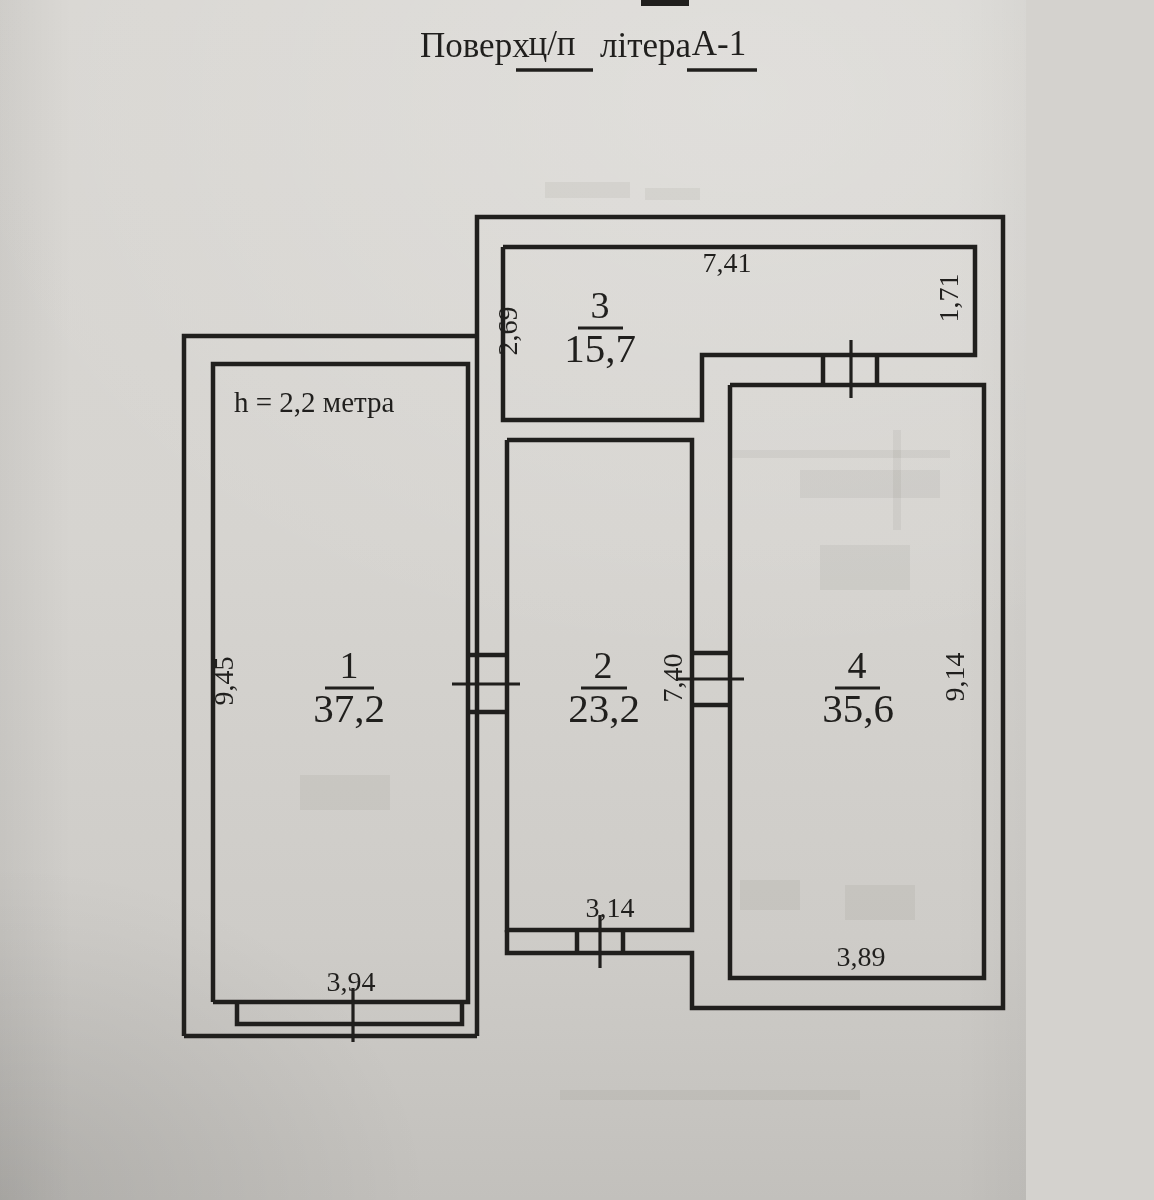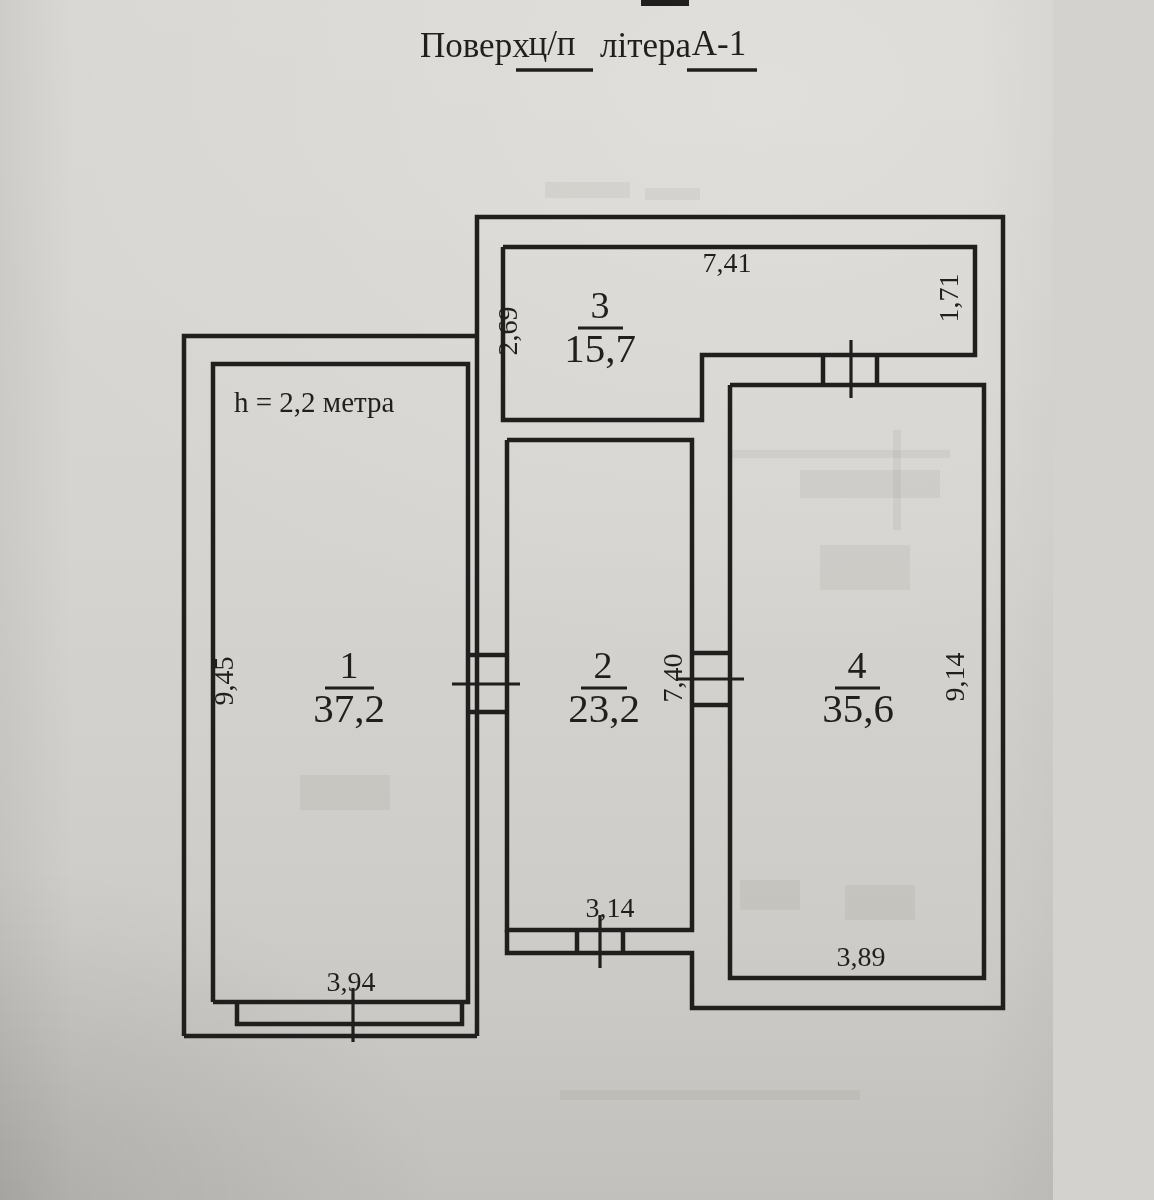--- a/index.html
+++ b/index.html
@@ -12,21 +12,20 @@
     font-family:"Liberation Serif","DejaVu Serif",serif;
     background:var(--paper);
   }
   .paper{
     position:relative;width:1026px;height:1200px;overflow:hidden;
     background:
       radial-gradient(130% 80% at 72% 8%, rgba(255,255,255,0.20), rgba(255,255,255,0) 60%),
       radial-gradient(60% 40% at 0% 100%, rgba(0,0,0,0.10), rgba(0,0,0,0) 70%),
       linear-gradient(to right, rgba(0,0,0,0.05), rgba(0,0,0,0) 7%, rgba(0,0,0,0) 93%, rgba(0,0,0,0.03)),
       linear-gradient(to bottom, #d9d7d3 0%, #d6d4d0 45%, #ceccc8 78%, #c2c0bc 100%);
-    padding-left: 27px;
   }
   svg.plan{position:absolute;left:0;top:0;color:var(--ink);}
   svg.plan text{fill:currentColor;}
   .wall{stroke:currentColor;fill:none;stroke-width:4.5;stroke-linecap:butt;stroke-linejoin:miter;}
   .tick{stroke:currentColor;fill:none;stroke-width:3.2;}
   .rule{stroke:currentColor;fill:none;stroke-width:3;}
   .uline{stroke:currentColor;fill:none;stroke-width:3.5;}
   .topmark{stroke:currentColor;fill:none;stroke-width:6;}
   .t-header{font-size:35px;}
   .t-room{font-size:38px;}

